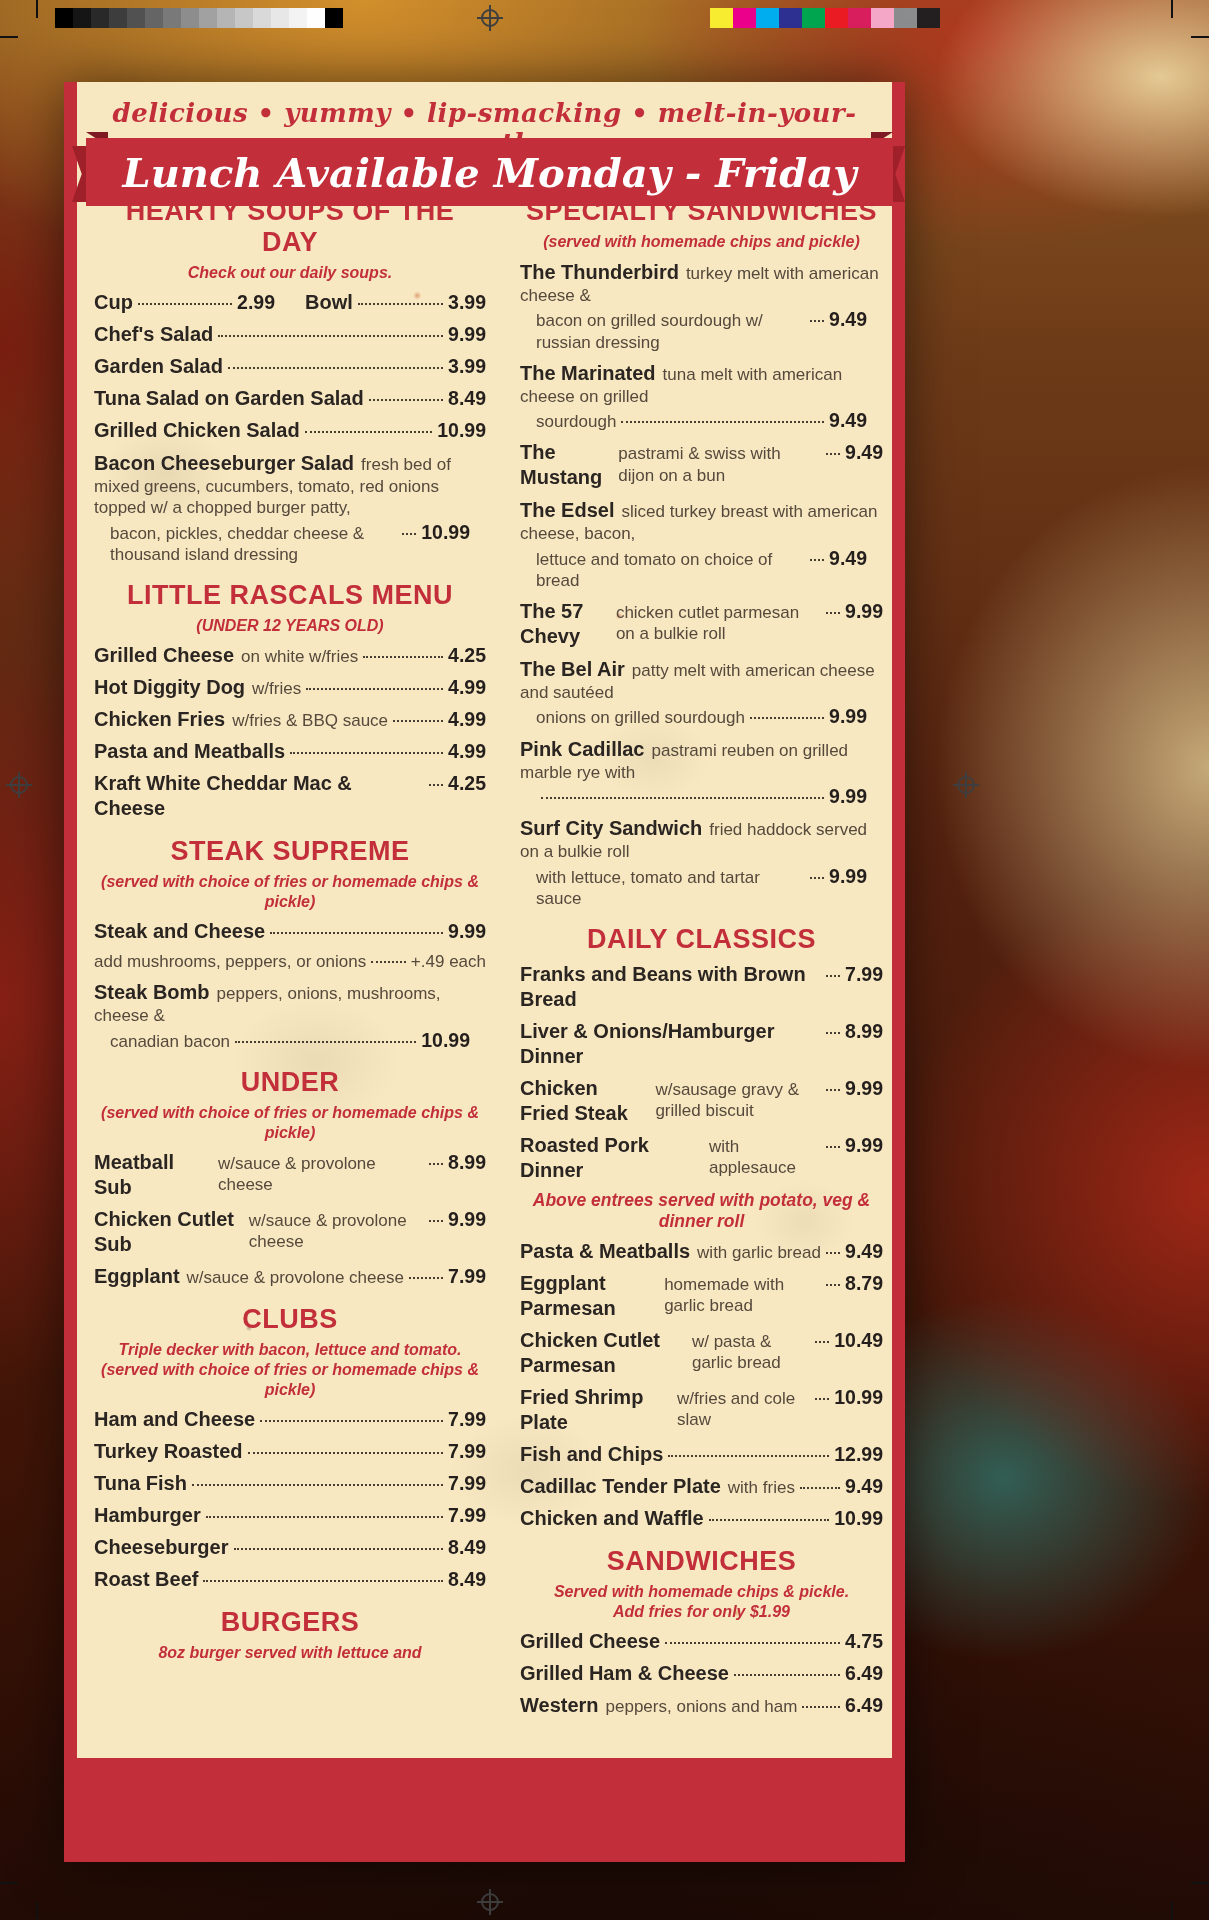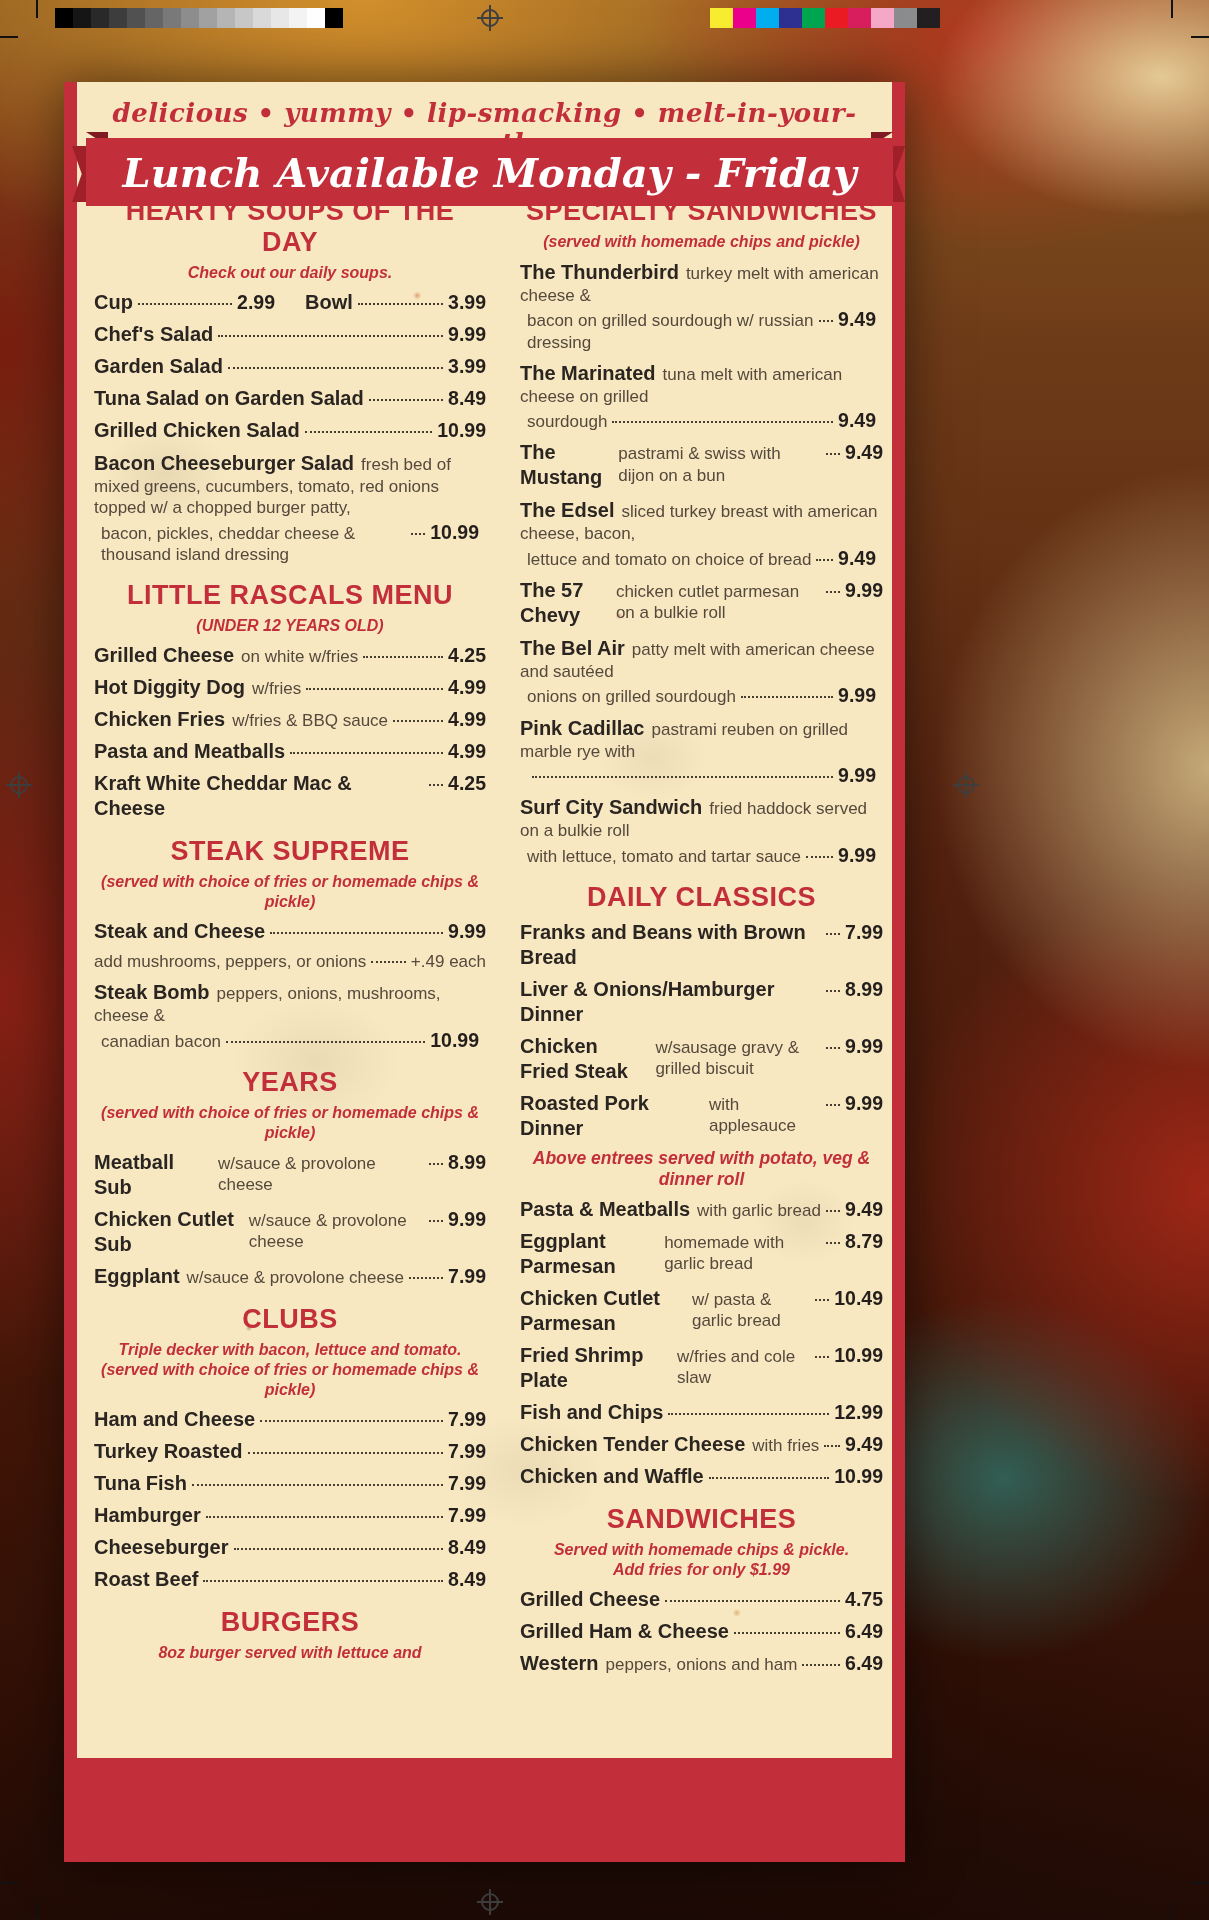--- a/index.html
+++ b/index.html
@@ -71,21 +71,21 @@
   .sec-body{margin-top:6px;}
 
   .mi{display:flex;align-items:baseline;line-height:1.25;margin:7px 0;}
   .nm{font-weight:bold;font-size:20px;color:#2b2522;}
   .ds{font-size:17px;color:#55493c;margin-left:7px;}
   .lead{flex:1;min-width:14px;border-bottom:2px dotted #453c32;margin:0 5px;transform:translateY(-4px);}
   .pr{font-weight:bold;font-size:19.5px;color:#241f1c;white-space:nowrap;}
   .pr.plain{font-weight:normal;color:#55493c;font-size:17px;}
   .mi-wrap{margin:8px 0;}
   .mi-wrap .first{line-height:1.25;}
-  .mi-wrap .last{margin:1px 7px 0;}
+  .mi-wrap .last{margin:1px 16px 0;}
   .mi.last .ds{margin-left:0;}
   .note{color:#c22f3a;font-style:italic;font-weight:bold;font-size:17.5px;
         text-align:center;margin:0 0 4px;}
   .pair{display:flex;gap:30px;margin:8px 0;}
   .pair-cell{flex:1;display:flex;align-items:baseline;}
 </style>
 </head>
 <body>
 
 <div id="page">
@@ -276,21 +276,21 @@
                 <div class="first"><span class="nm">Steak Bomb</span><span class="ds">peppers, onions, mushrooms, cheese &amp;</span></div>
                 <div class="mi last">
                   <span class="ds">canadian bacon</span>
                   <span class="lead"></span>
                   <span class="pr">10.99</span>
                 </div>
               </div>
             </div>
           </section>
           <section class="menu-section">
-            <h2 class="sec-title">YEARS</h2>
+            <h2 class="sec-title">UNDER</h2>
             <div class="sec-sub">(served with choice of fries or homemade chips &amp; pickle)</div>
             <div class="sec-body">
               <div class="mi">
                 <span class="nm">Meatball Sub</span>
                 <span class="ds">w/sauce &amp; provolone cheese</span>
                 <span class="lead"></span>
                 <span class="pr">8.99</span>
               </div>
               <div class="mi">
                 <span class="nm">Chicken Cutlet Sub</span>
@@ -463,21 +463,21 @@
                 <span class="ds">w/fries and cole slaw</span>
                 <span class="lead"></span>
                 <span class="pr">10.99</span>
               </div>
               <div class="mi">
                 <span class="nm">Fish and Chips</span>
                 <span class="lead"></span>
                 <span class="pr">12.99</span>
               </div>
               <div class="mi">
-                <span class="nm">Chicken Tender Cheese</span>
+                <span class="nm">Cadillac Tender Plate</span>
                 <span class="ds">with fries</span>
                 <span class="lead"></span>
                 <span class="pr">9.49</span>
               </div>
               <div class="mi">
                 <span class="nm">Chicken and Waffle</span>
                 <span class="lead"></span>
                 <span class="pr">10.99</span>
               </div>
             </div>

